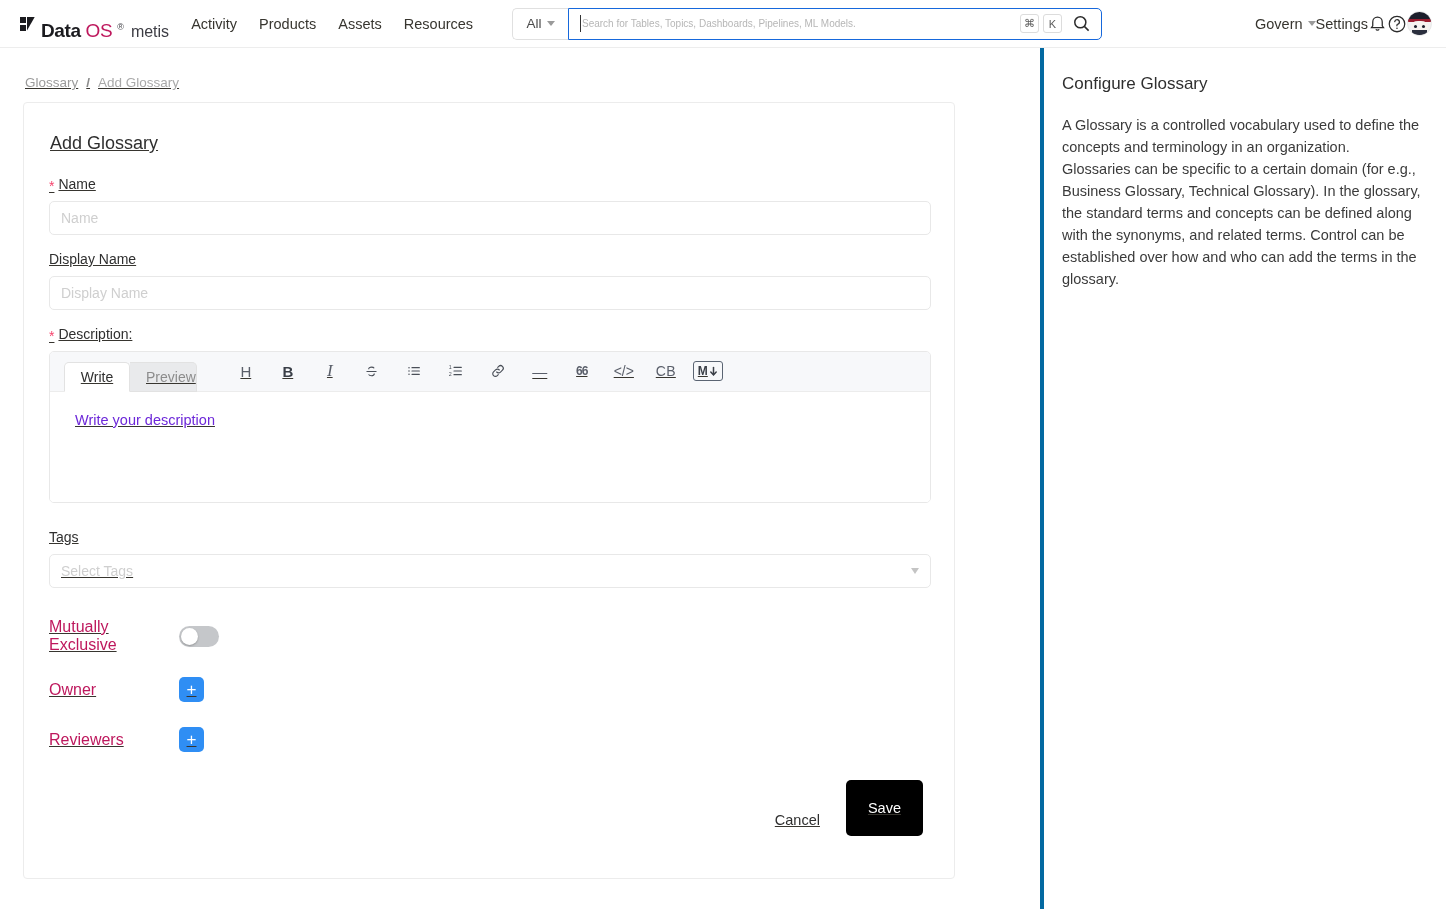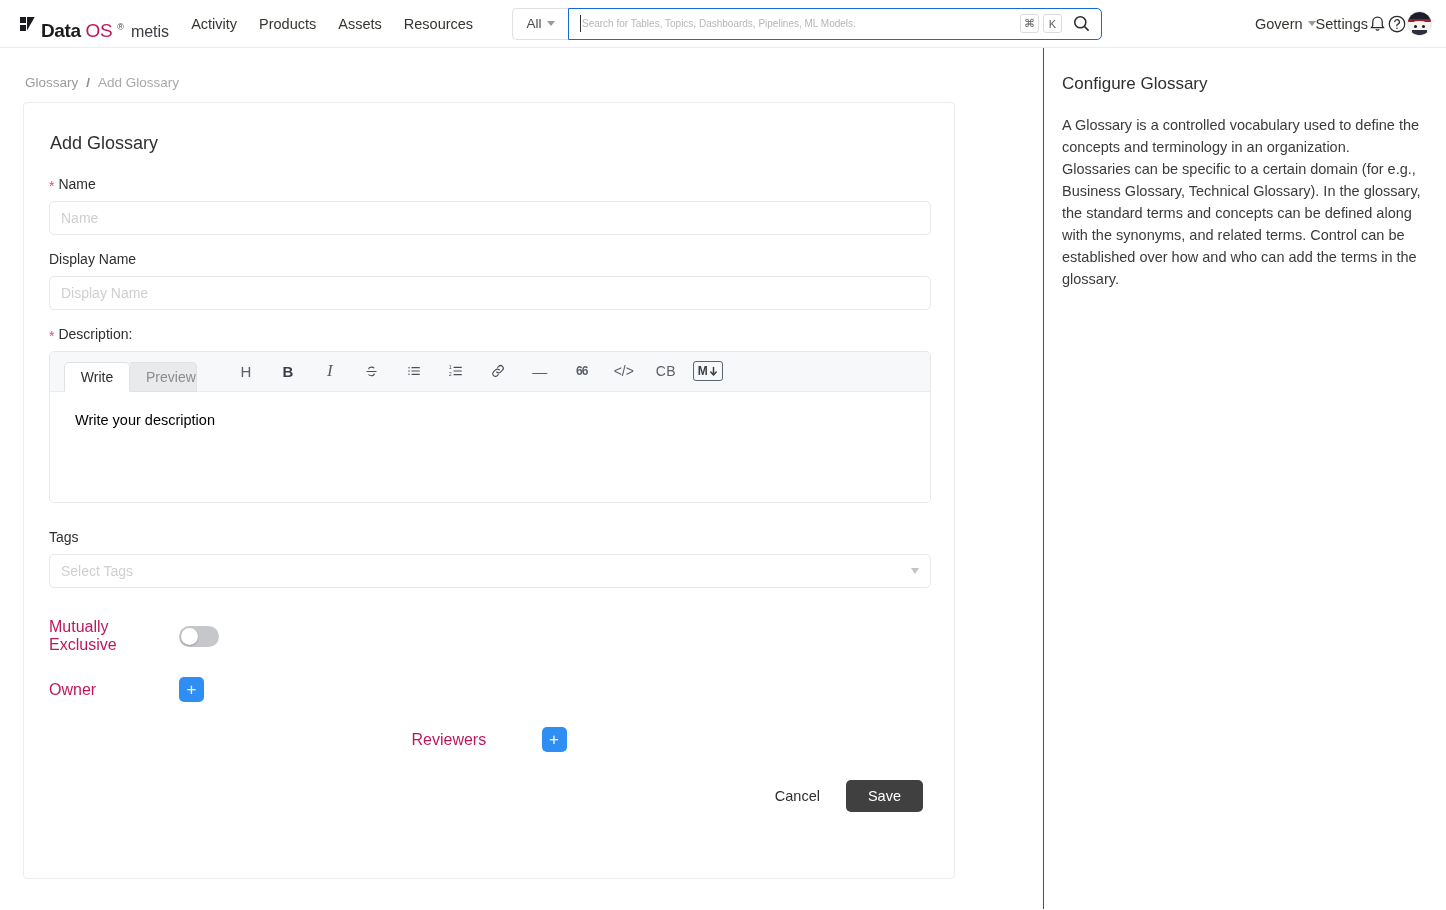--- a/index.html
+++ b/index.html
@@ -121,21 +121,21 @@
   .avatar .face { position:absolute; left:12%; top:40%; width:76%; height:48%;
      background:#f7f3ef; border-radius: 40%; }
   .avatar .eyeL, .avatar .eyeR { position:absolute; top:56%; width:3px; height:3px;
      background:#1c1f2b; border-radius:50%; }
   .avatar .eyeL { left:28%; } .avatar .eyeR { right:28%; }
   .avatar .chin { position:absolute; left:18%; bottom:0; width:64%; height:20%;
      background:#2b2f3e; border-radius: 0 0 50% 50%;}
 
   
   .page { display: flex; height: calc(910px - 49px); }
-  .left { width: 1044px; border-right: 1px solid #0369a1; padding: 0; }
+  .left { width: 1044px; border-right: 4px solid #0369a1; padding: 0; text-decoration: underline; }
   .breadcrumb {
     display: flex; align-items: center; gap: 8px;
     font-size: 13.5px; color: #9b9b9b;
     padding: 27px 0 12px 25px;
   }
   .crumb-link { cursor:pointer; }
   .crumb-sep { font-weight: 700; color: #8c8c8c; }
   .crumb-current { color: #a9a9a9; }
 
   .card {
@@ -208,21 +208,21 @@
   .tool.code { font-size: 14px; }
   .tool.cb { font-size: 14px; letter-spacing: .3px; }
   .md-box {
     border: 1.5px solid #5a6472; border-radius: 3px;
     padding: 0 4px; height: 20px;
     display:flex; align-items:center; justify-content:center; gap:1px;
     font-size: 12px; font-weight: 700; color:#3a3f47;
   }
   .editor-area {
     height: 110px; background:#fff; padding: 20px 0 0 25px;
-    font-size: 14.5px; color:#000000;
+    font-size: 14.5px; color:#6d28d9;
     cursor: text;
   }
 
   
   .select {
     width: 882px; height: 34px;
     border: 1px solid #e8e8e8; border-radius: 5px;
     display:flex; align-items:center; padding: 0 11px;
     font-size: 14px; color:#cfcfcf; cursor:pointer;
     justify-content: space-between;
@@ -257,23 +257,23 @@
   .actions {
     display:flex; align-items:flex-end; justify-content:flex-end;
     gap: 12px; margin-top: 28px; padding-right: 6px;
   }
   .btn-cancel {
     background: none; border: none; cursor: pointer;
     font-size: 14.5px; color: #2f2f2f; font-family: inherit;
     padding: 8px 14px;
   }
   .btn-save {
-    background: #404040; border: none; cursor: pointer;
+    background: #000000; border: none; cursor: pointer;
     color: #fff; font-size: 14.5px; font-family: inherit;
-    border-radius: 5px; padding: 8px 22px;
+    border-radius: 5px; padding: 20px 22px;
   }
 
   
   .right { flex: 1; padding: 26px 24px 0 18px; }
   .right h2 { font-size: 17px; font-weight: 400; color: #2f2f2f; margin-bottom: 20px; }
   .right p { font-size: 14.5px; line-height: 22px; color: #3b3b3b; }
 </style>
 </head>
 <body>
 
@@ -459,21 +459,21 @@
         <span class="toggle">
           <span class="knob"></span>
         </span>
       </div>
 
       <div class="row-inline" style="margin-top:23px;">
         <span class="row-label">Owner</span>
         <button class="plus-btn">+</button>
       </div>
 
-      <div class="row-inline" style="margin-top:25px;justify-content:center;">
+      <div class="row-inline" style="margin-top:25px;">
         <span class="row-label">Reviewers</span>
         <button class="plus-btn">+</button>
       </div>
 
       <div class="actions">
         <button class="btn-cancel">Cancel</button>
         <button class="btn-save">Save</button>
       </div>
 
     </div>

